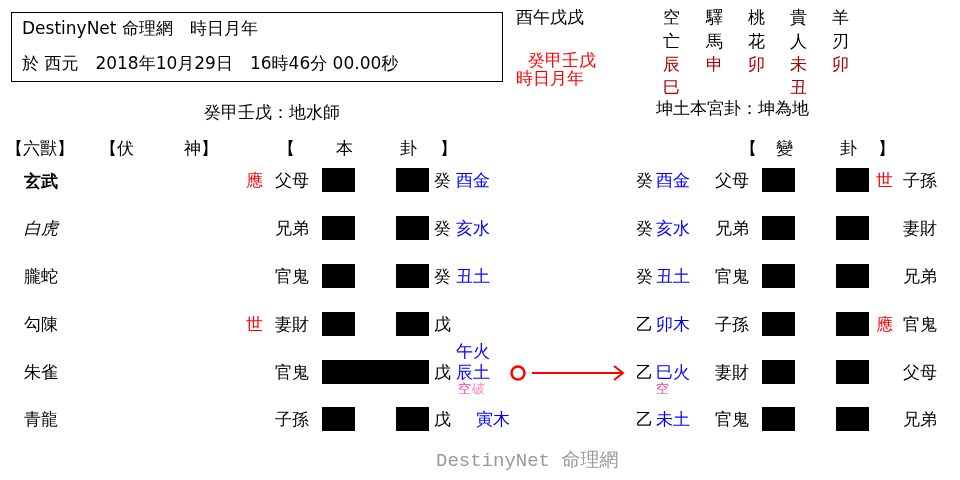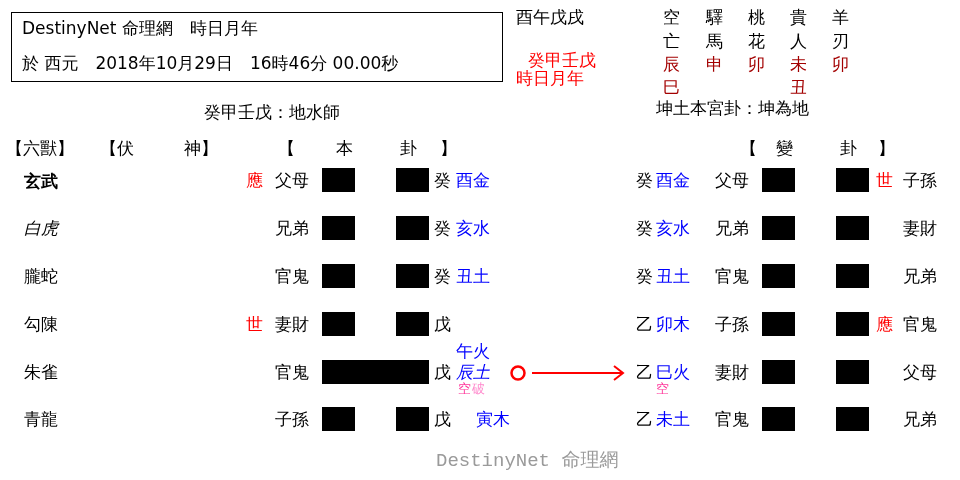--- a/index.html
+++ b/index.html
@@ -134,21 +134,21 @@
   <div class="bar" style="left:836px;top:312px;width:33px;"></div>
   <div class="abs red" style="left:876px;top:316px;">應</div>
   <div class="abs" style="left:903px;top:316px;">官鬼</div>
 </div>
 
 <div>
   <div class="abs" style="left:24px;top:364px;">朱雀</div>
   <div class="abs" style="left:275px;top:364px;">官鬼</div>
   <div class="bar" style="left:322px;top:360px;width:107px;"></div>
   <div class="abs" style="left:434px;top:364px;">戊</div>
-  <div class="abs blue" style="left:456px;top:364px;font-style:italic;">辰土</div>
+  <div class="abs blue" style="left:456px;top:364px;">辰土</div>
   <div class="abs pink small" style="left:458px;top:382px;">空</div>
   <div class="abs lpink small" style="left:472px;top:382px;">破</div>
 
   <svg class="arrow" style="left:508px;top:362px;" width="120" height="22">
     <circle cx="10" cy="11" r="6.5" fill="none" stroke="#ff0000" stroke-width="2.5"></circle>
     <line x1="24" y1="11" x2="114" y2="11" stroke="#ff0000" stroke-width="2"></line>
     <polyline points="106,4 115,11 106,18" fill="none" stroke="#ff0000" stroke-width="2"></polyline>
   </svg>
 
   <div class="abs" style="left:636px;top:364px;">乙</div>

